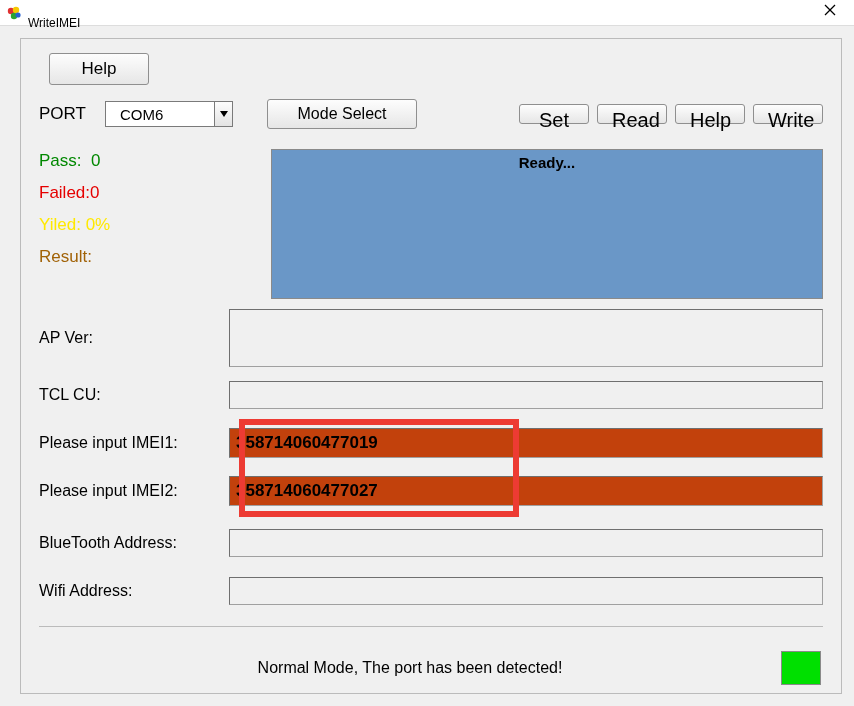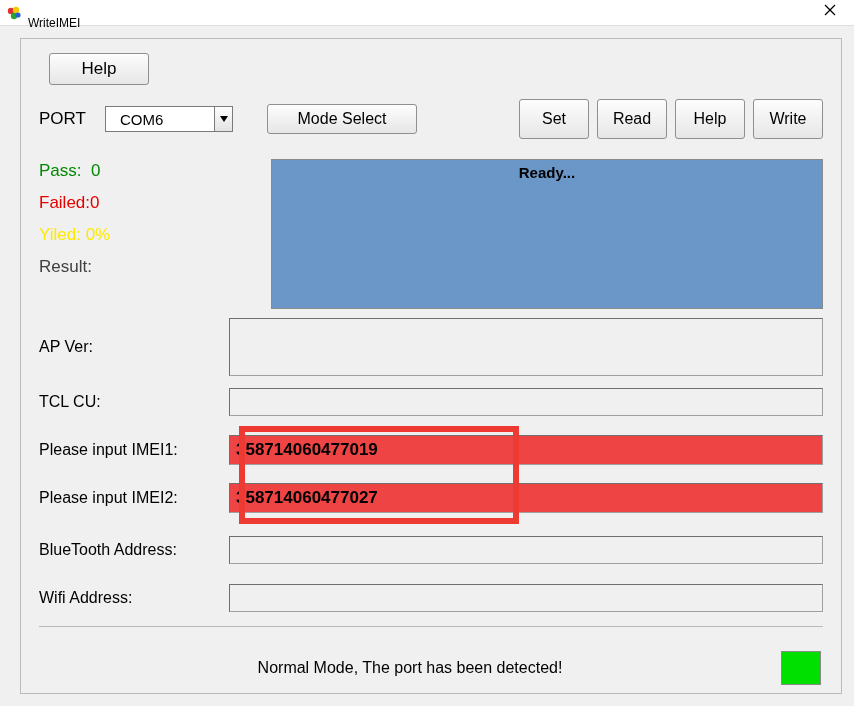--- a/index.html
+++ b/index.html
@@ -104,40 +104,40 @@
     position: absolute;
     right: 0; top: 0;
     width: 18px; height: 100%;
     border-left: 1px solid #7a7a7a;
     display: flex; align-items: center; justify-content: center;
     background: linear-gradient(#fdfdfd,#e3e3e3);
   }
   .row-port .spacer-a { width: 18px; }
   .row-port .mode-btn { width: 150px; height: 30px; }
   .row-port .spacer-b { flex: 1; }
-  .row-port .actbtn { width: 70px; height: 40px; font-size: 16px; }
+  .row-port .actbtn { width: 70px; height: 20px; font-size: 20px; }
 
   
   .status-area {
     display: flex;
     gap: 10px;
     margin-bottom: 10px;
   }
   .status-left {
     width: 222px;
     display: flex;
     flex-direction: column;
     gap: 12px;
     font-size: 17px;
     padding-top: 2px;
   }
   .pass   { color: #008800; }
   .failed { color: #e50000; }
   .yiled  { color: #ffe900; }
-  .result { color: #404040; }
+  .result { color: #a16207; }
 
   .ready-box {
     flex: 1;
     height: 150px;
     background: #6a97c7;
     border: 1px solid #8a8a8a;
     color: #000;
     font-weight: bold;
     font-size: 15px;
     text-align: center;
@@ -162,21 +162,21 @@
     background: #f0f0f0;
     border: 1px solid #a0a0a0;
     border-top-color: #6f6f6f;
     border-left-color: #6f6f6f;
   }
   .field-row.apver .val-sunken { height: 58px; }
 
   .field-row .val-input {
     flex: 1;
     height: 30px;
-    background: #ef4444;
+    background: #c2410c;
     border: 1px solid #a0a0a0;
     border-top-color: #6f6f6f;
     border-left-color: #6f6f6f;
     padding: 2px 6px;
     font-size: 17px;
     font-weight: bold;
     font-family: inherit;
     color: #000;
     outline: none;
   }

